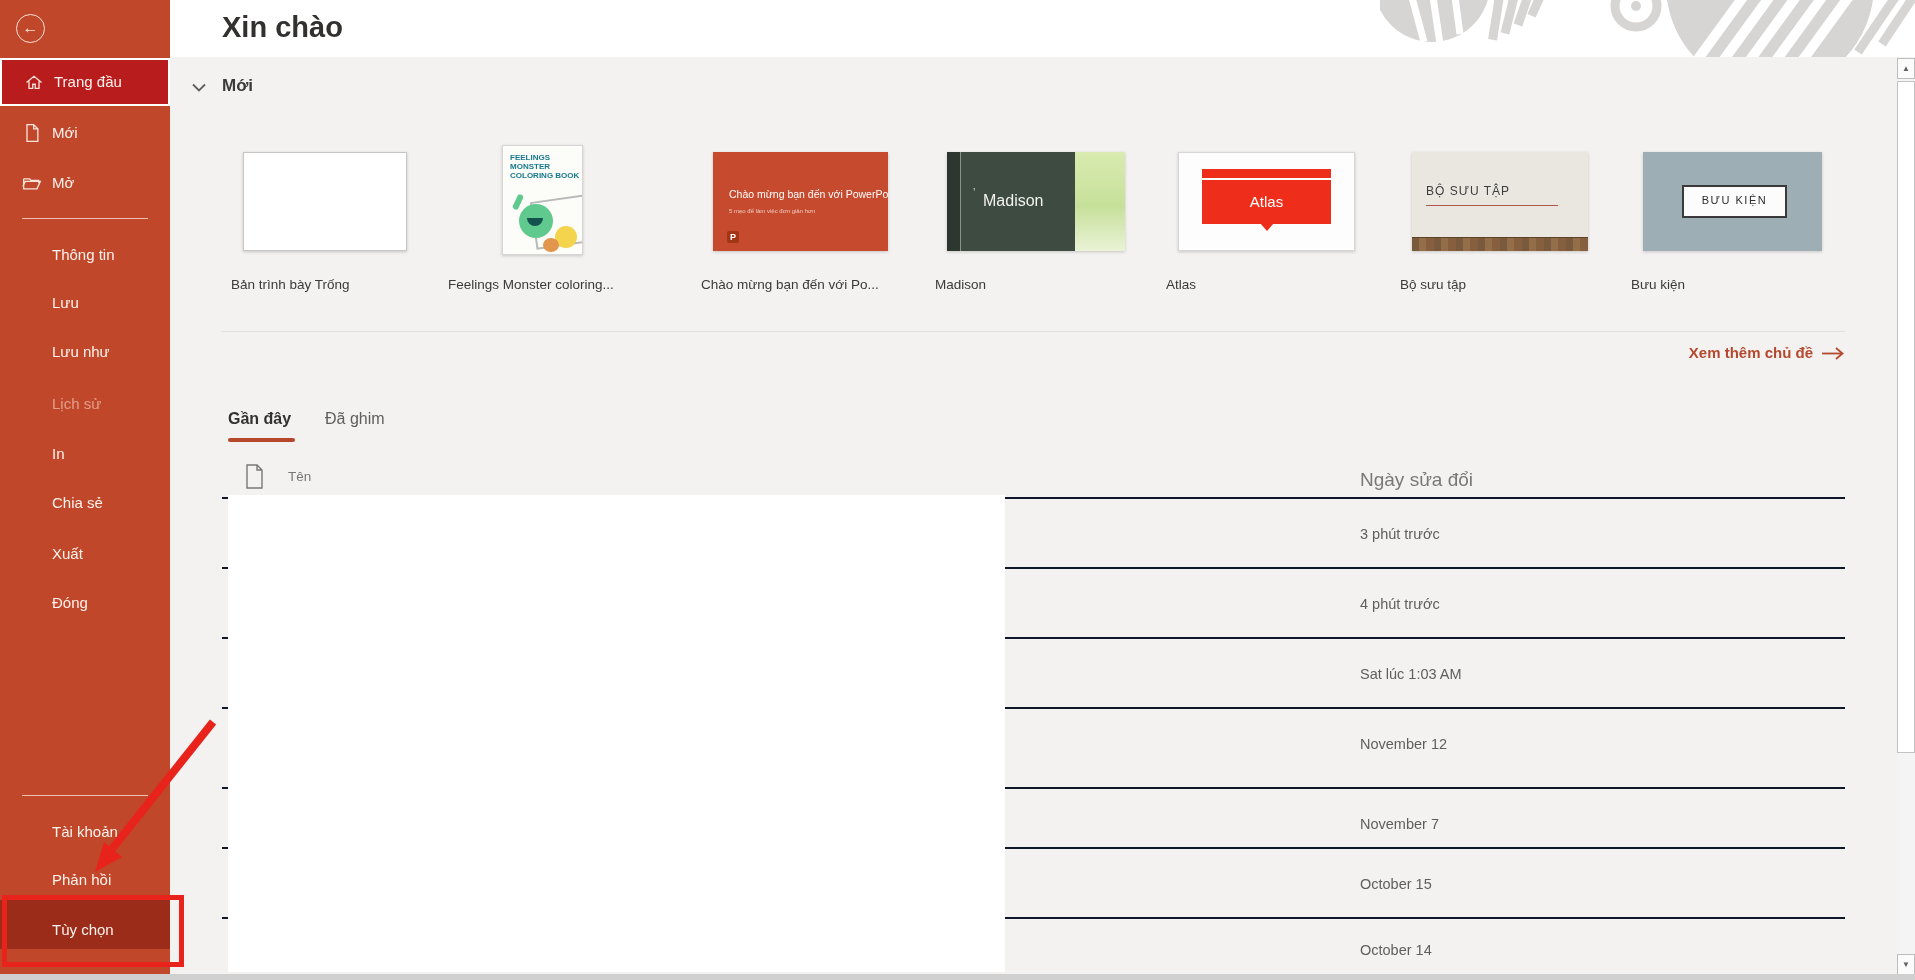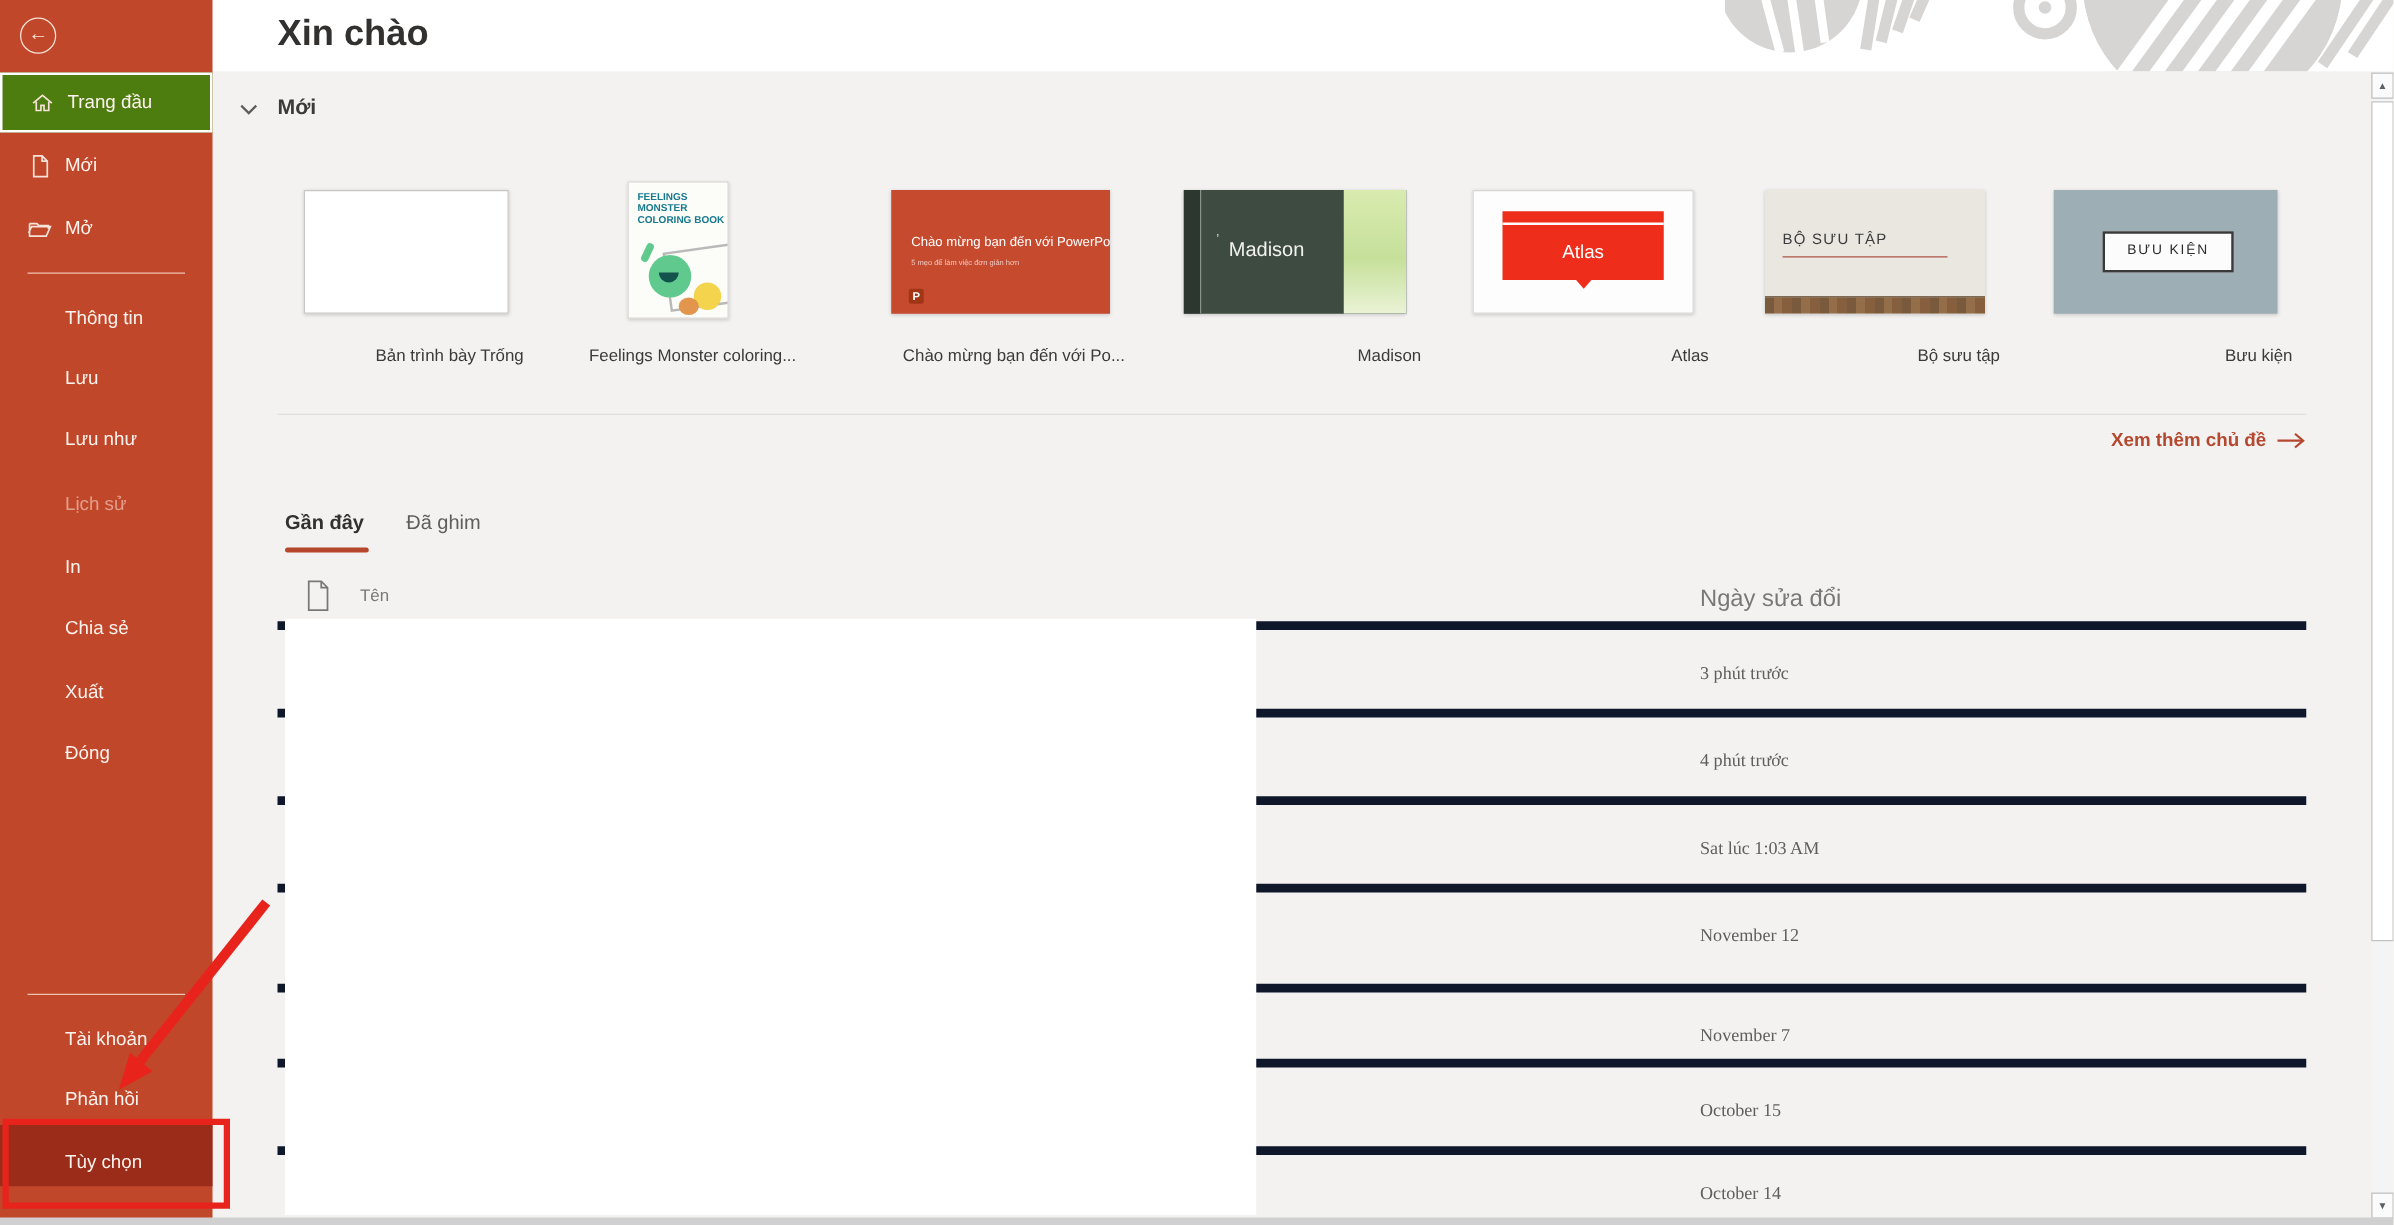--- a/index.html
+++ b/index.html
@@ -8,21 +8,21 @@
   .abs{position:absolute;}
 
   
   #sidebar{left:0;top:0;width:170px;height:980px;background:#c0472a;z-index:10;}
   .sb-item{position:absolute;left:0;width:170px;color:#fdf3ee;font-size:15px;cursor:pointer;}
   .sb-label{position:absolute;left:52px;top:0;line-height:26px;white-space:nowrap;}
   .sb-icon{position:absolute;left:22px;top:3px;width:20px;height:20px;}
   .sb-textitem{position:absolute;left:52px;width:110px;height:22px;line-height:22px;
                color:#fdf3ee;font-size:15px;cursor:pointer;white-space:nowrap;}
   .sb-disabled{color:rgba(255,228,216,.55);}
-  #sb-home{top:58px;height:48px;background:#4d7c0f;border:2px solid #fff;box-sizing:border-box;}
+  #sb-home{top:58px;height:48px;background:#b91c1c;border:2px solid #fff;box-sizing:border-box;}
   #sb-home .sb-label{line-height:44px;}
   #sb-home .sb-icon{top:12px;}
   .sb-divider{position:absolute;left:22px;width:126px;height:1px;background:rgba(255,235,226,.75);}
   #back-btn{left:16px;top:14px;width:27px;height:27px;border:1.6px solid #f7e3d9;border-radius:50%;
             color:#f7e3d9;text-align:center;line-height:26px;font-size:16px;cursor:pointer;}
   #options-box{left:0;top:900px;width:170px;height:49px;background:#9a2c19;}
   #options-box .opt-label{display:block;text-align:left;padding-left:52px;line-height:60px;
                           color:#fdf3ee;font-size:15px;}
 
   
@@ -35,21 +35,21 @@
   #greeting{left:222px;top:11px;font-size:29px;font-weight:600;color:#323130;white-space:nowrap;}
   #decor{left:1380px;top:0;width:535px;height:57px;}
 
   
   #new-chevron{left:192px;top:83px;width:14px;height:9px;}
   #new-label{left:222px;top:76px;font-size:17px;font-weight:600;color:#3b3a39;}
 
   .tpl-cell{position:absolute;top:152px;height:150px;cursor:pointer;}
   .thumb{position:absolute;left:0;top:0;width:100%;height:99px;box-sizing:border-box;
          box-shadow:0 1px 3px rgba(0,0,0,.18);overflow:hidden;}
-  .tpl-label{position:absolute;left:-12px;right:-12px;top:125px;text-align:right;
+  .tpl-label{position:absolute;left:-12px;right:-12px;top:125px;text-align:left;
              font-size:13.5px;color:#3b3a39;white-space:nowrap;}
   .thumb-blank{background:#fff;border:1px solid #c8c6c4;}
   .thumb-feel{left:42px;top:-7px;width:81px;height:110px;background:#fcfcf8;border:1px solid #d8d6d4;}
   .feel-title{position:absolute;left:7px;top:7px;font-size:8px;line-height:9px;font-weight:bold;
               color:#17798e;width:70px;}
   .feel-frame{position:absolute;left:30px;top:52px;width:52px;height:44px;border:2px solid #b9b9b9;
               transform:rotate(-8deg);}
   .feel-monster{position:absolute;left:16px;top:58px;width:34px;height:34px;border-radius:50%;background:#5fc98e;}
   .feel-mouth{position:absolute;left:24px;top:72px;width:16px;height:8px;border-radius:0 0 16px 16px;background:#14524d;}
   .feel-arm{position:absolute;left:12px;top:48px;width:6px;height:16px;background:#5fc98e;border-radius:3px;transform:rotate(25deg);}
@@ -87,21 +87,21 @@
              color:#b5492f;cursor:pointer;white-space:nowrap;}
   #more-link svg{vertical-align:-2px;margin-left:8px;}
 
   
   #tab-recent{left:228px;top:410px;font-size:16px;font-weight:700;color:#323130;cursor:pointer;}
   #tab-pinned{left:325px;top:410px;font-size:16px;color:#605e5c;cursor:pointer;}
   #tab-underline{left:228px;top:438px;width:67px;height:4px;background:#b7472a;border-radius:2px;}
   #col-doc-icon{left:245px;top:464px;width:19px;height:25px;}
   #col-name{left:288px;top:469px;font-size:13.5px;color:#7a7877;}
   #col-date{left:1360px;top:469px;font-size:19px;color:#7a7877;}
-  .file-row{position:absolute;left:222px;width:1623px;height:70px;border-top:7px solid #0f172a;cursor:pointer;font-family:Liberation Serif, serif;}
+  .file-row{position:absolute;left:222px;width:1623px;height:70px;border-top:2px solid #0f172a;cursor:pointer;}
   .row-date{position:absolute;left:1138px;top:0;font-size:14.5px;color:#605e5c;line-height:70px;white-space:nowrap;}
   #redaction{left:228px;top:495px;width:777px;height:477px;background:#fff;z-index:20;}
 
   
   #scrollbar{left:1897px;top:58px;width:18px;height:922px;background:#f4f4f4;z-index:30;}
   .sb-btn{position:absolute;left:0;width:18px;height:21px;background:#fbfbfb;border:1px solid #bdbdbd;
           box-sizing:border-box;text-align:center;line-height:19px;font-size:8px;color:#5f5f5f;cursor:pointer;}
   #scroll-up{top:0;}
   #scroll-down{bottom:5px;}
   #scroll-thumb{position:absolute;left:0;top:23px;width:18px;height:672px;background:#fff;

